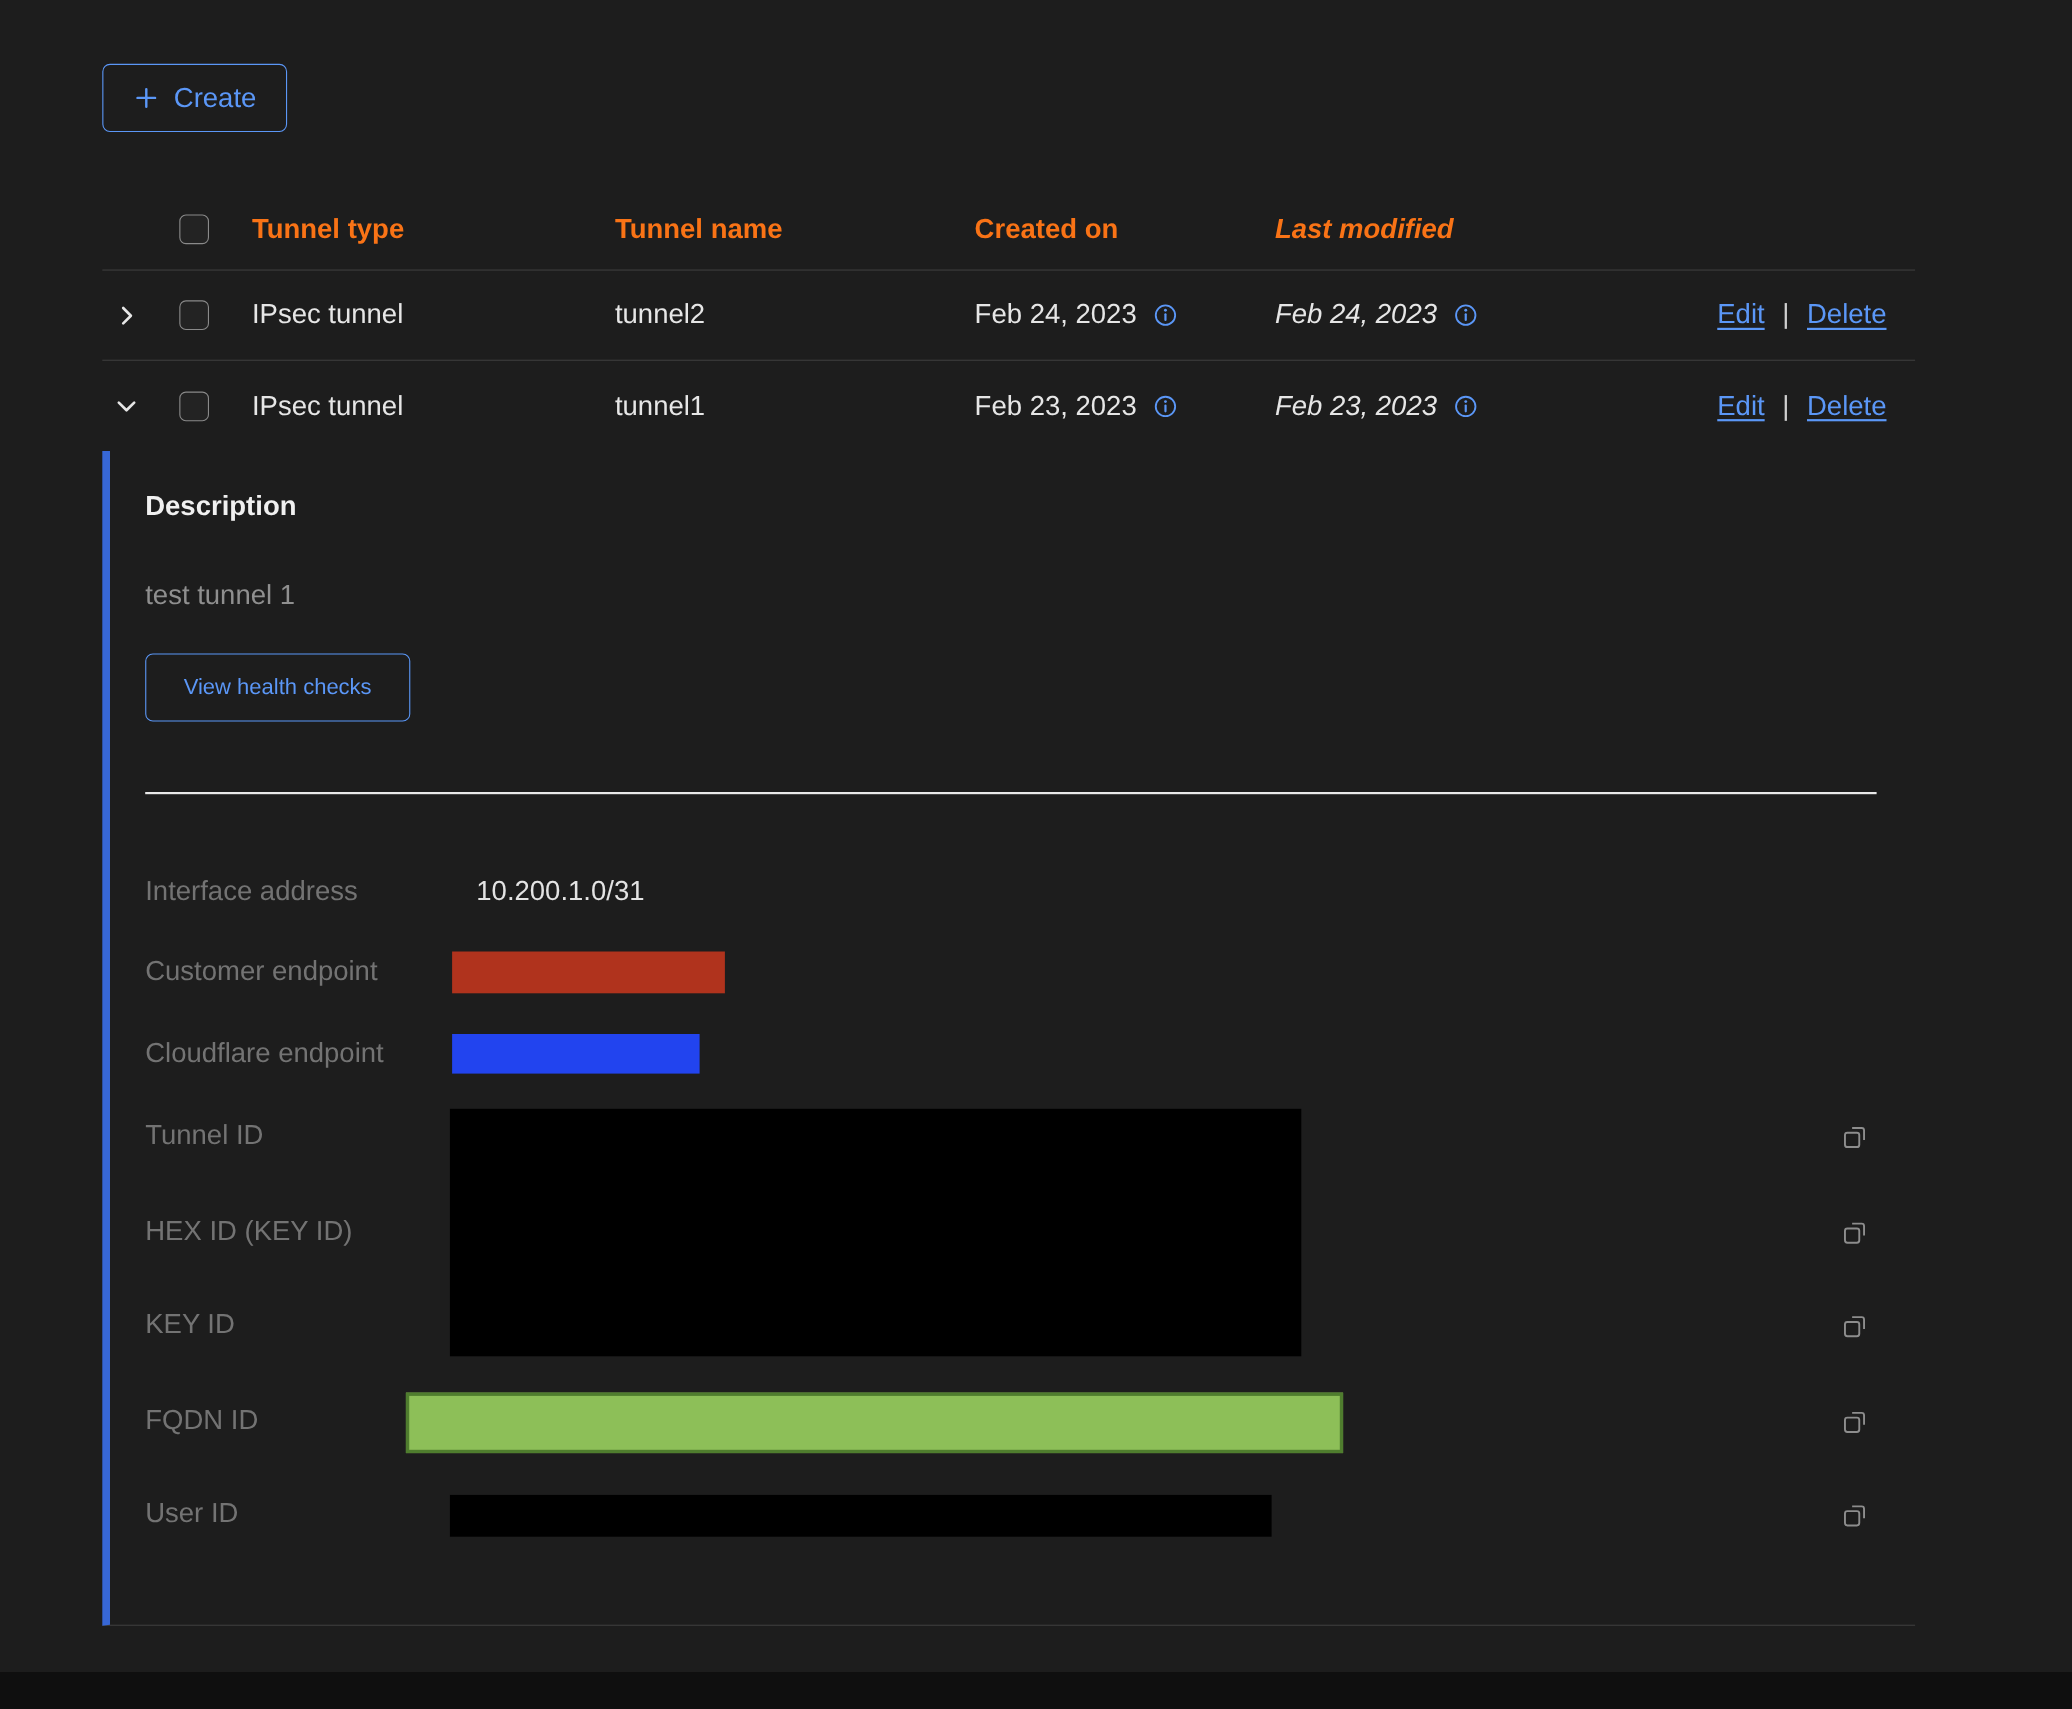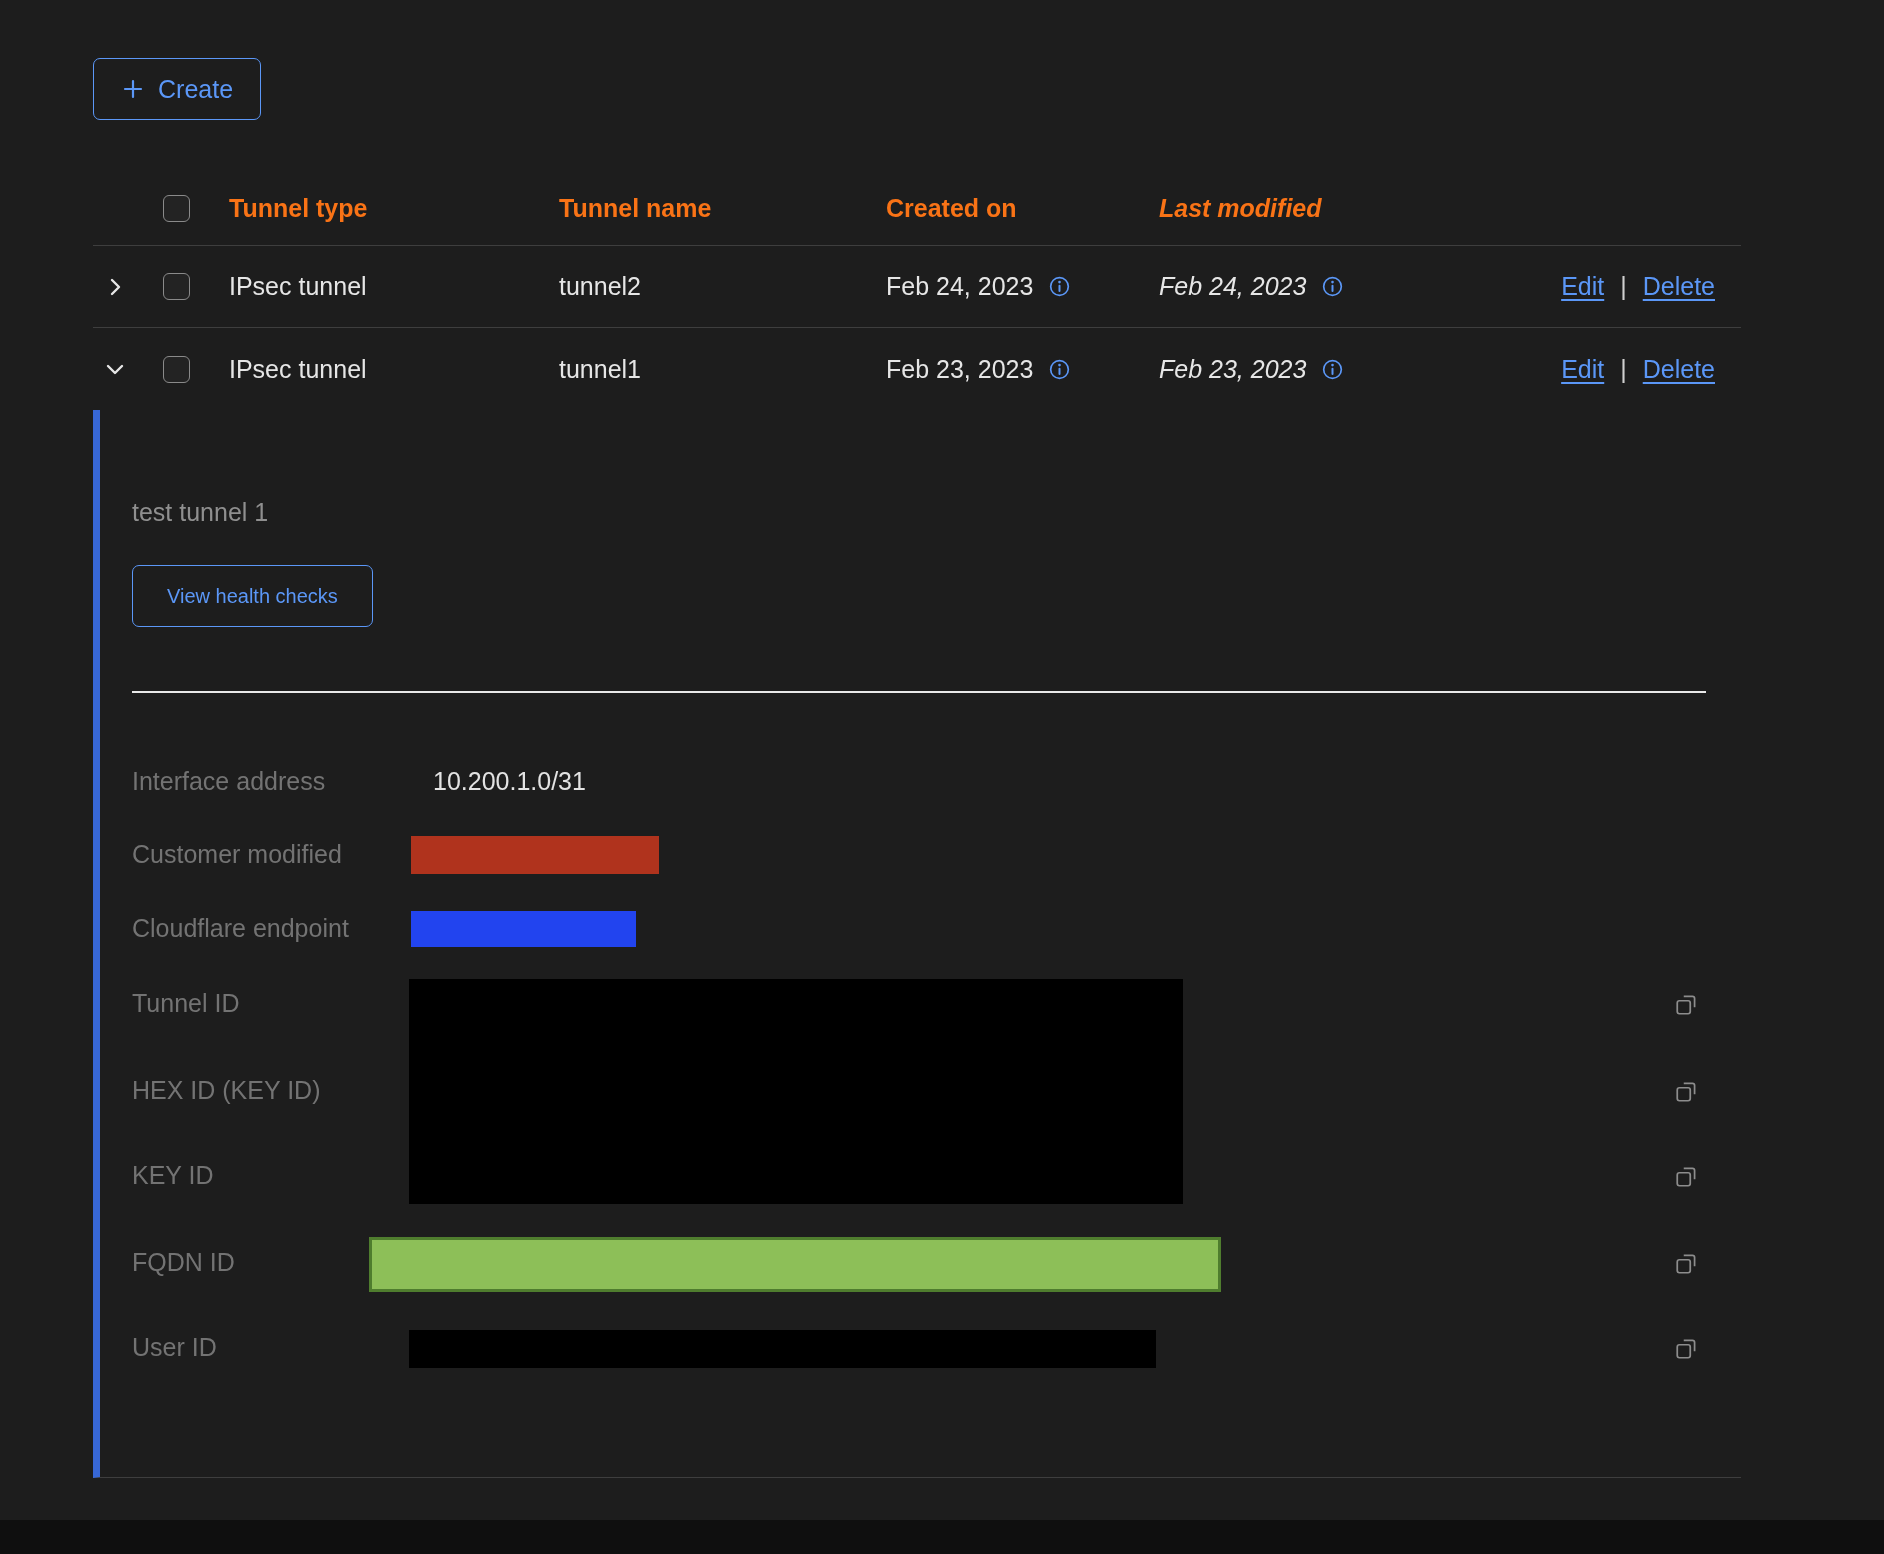--- a/index.html
+++ b/index.html
@@ -216,30 +216,31 @@
       </div>
       <div class="col col-actions">
         <a class="link">Edit</a>
         <span class="sep">|</span>
         <a class="link">Delete</a>
       </div>
     </div>
   </div>
 
   <div class="expanded">
+    <div class="desc-label">Description</div>
     <div class="desc-text">test tunnel 1</div>
     <button class="health-btn">View health checks</button>
     <div class="divider"></div>
 
     <div class="details">
 
       <div class="dlabel" style="left:0;top:74px">Interface address</div>
       <div class="dvalue" style="left:301px;top:74px">10.200.1.0/31</div>
 
-      <div class="dlabel" style="left:0;top:147px">Customer modified</div>
+      <div class="dlabel" style="left:0;top:147px">Customer endpoint</div>
       <div class="redact r-red"></div>
 
       <div class="dlabel" style="left:0;top:221px">Cloudflare endpoint</div>
       <div class="redact r-blue"></div>
 
       <div class="dlabel" style="left:0;top:296px">Tunnel ID</div>
       <div class="redact r-black-big"></div>
 
       <div class="dlabel" style="left:0;top:383px">HEX ID (KEY ID)</div>
       <div class="dlabel" style="left:0;top:468px">KEY ID</div>

